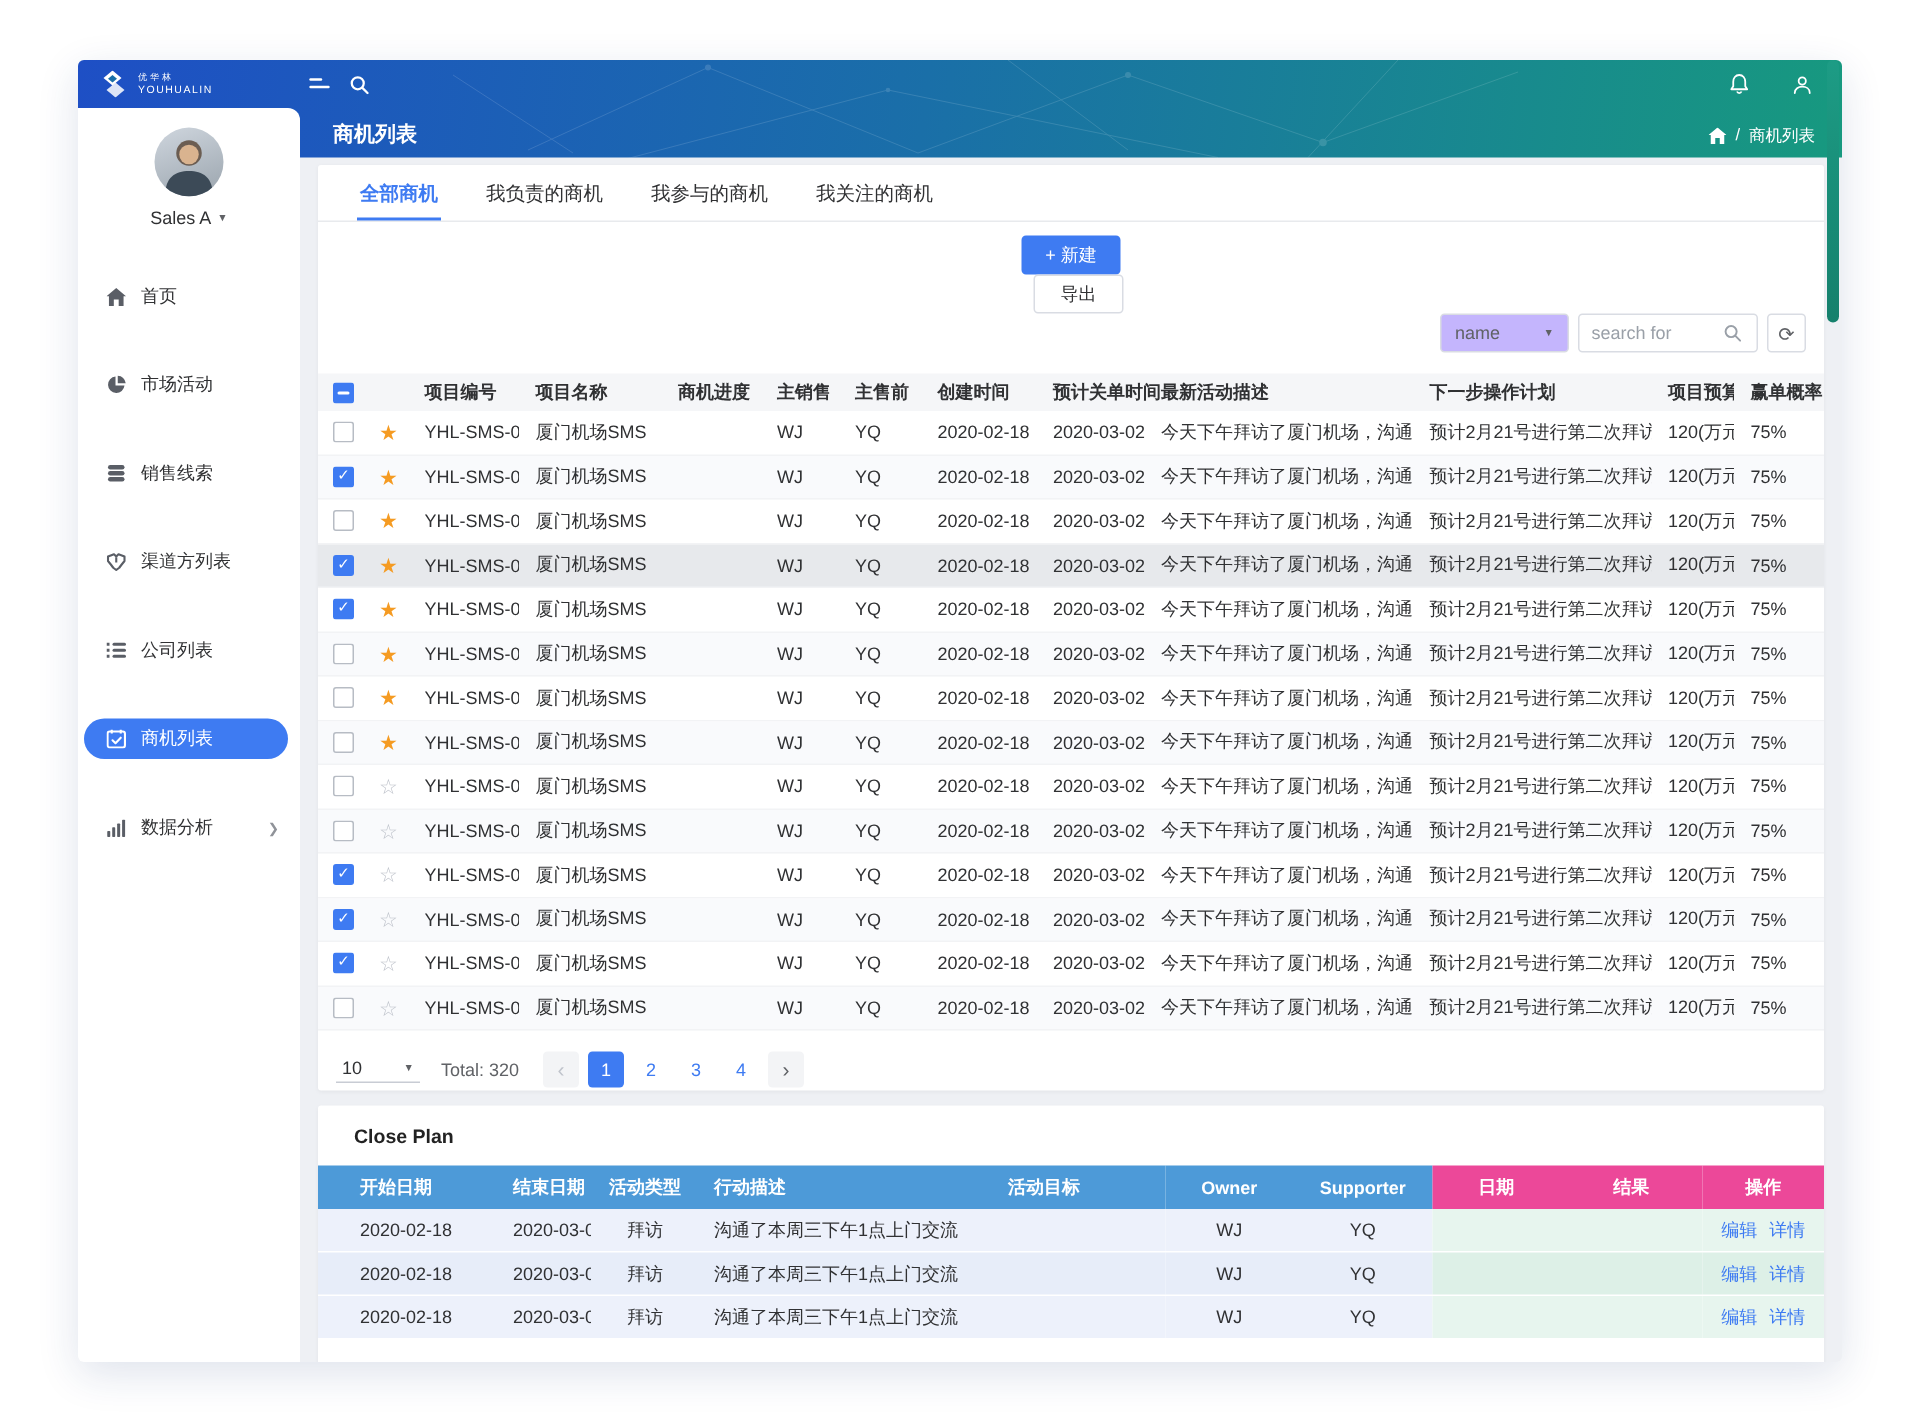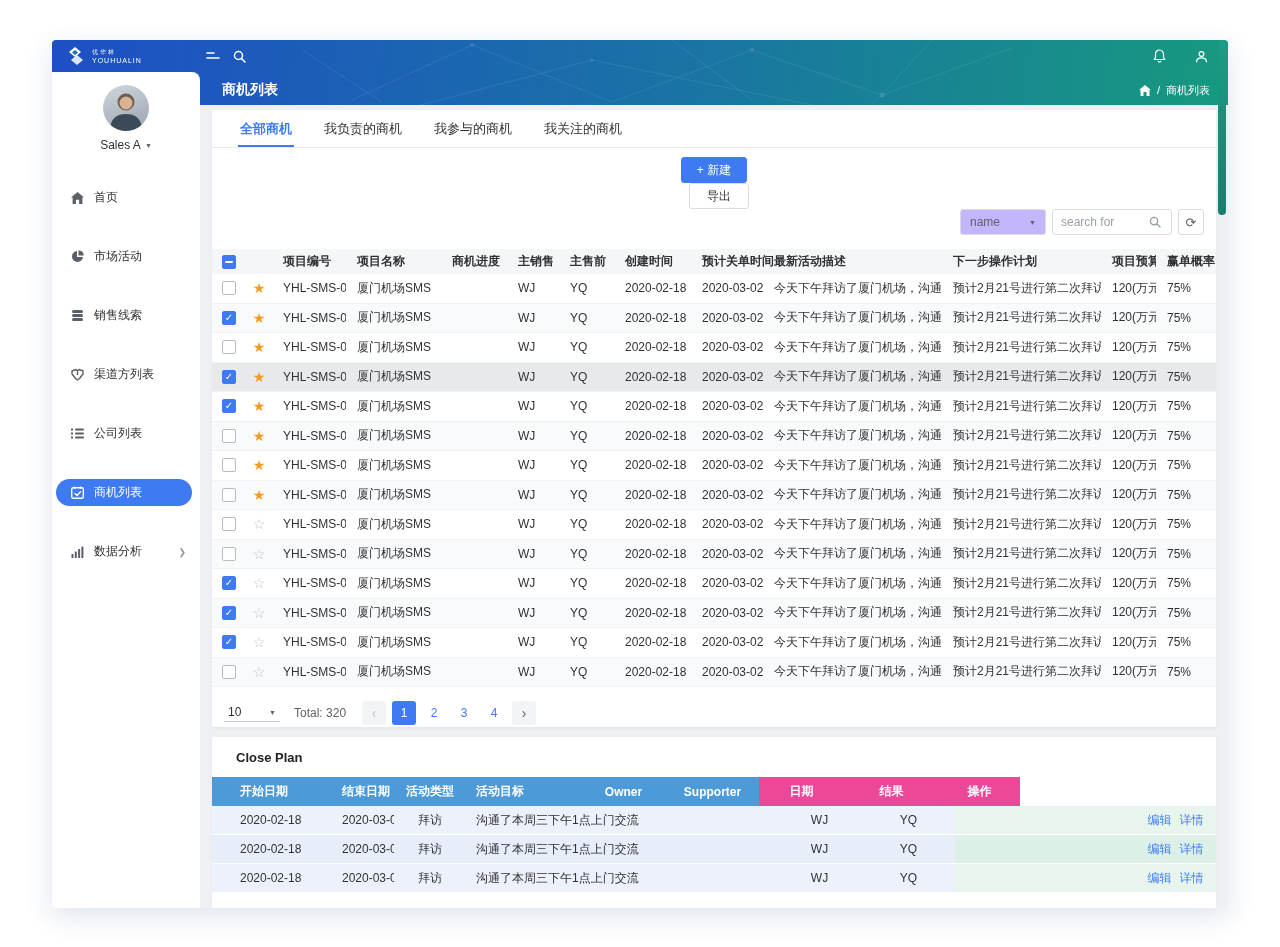--- a/index.html
+++ b/index.html
@@ -638,20 +638,21 @@
         </div>
       </div>
     </div>
 
     <div class="card cp-card">
       <div class="cp-title">Close Plan</div>
       <div class="cp-head" id="cp-head">
           <span class="cpc blue p0">开始日期</span>
           <span class="cpc blue p1">结束日期</span>
           <span class="cpc blue p2">活动类型</span>
+          <span class="cpc blue p3">行动描述</span>
           <span class="cpc blue p4">活动目标</span>
           <span class="cpc blue p5">Owner</span>
           <span class="cpc blue p6">Supporter</span>
           <span class="cpc green p7">日期</span>
           <span class="cpc green p8">结果</span>
           <span class="cpc green p9">操作</span>
         </div>
       <div id="cp-body">
           <div class="cp-row">
             <span class="cpc p0 cell-blue">2020-02-18</span>

